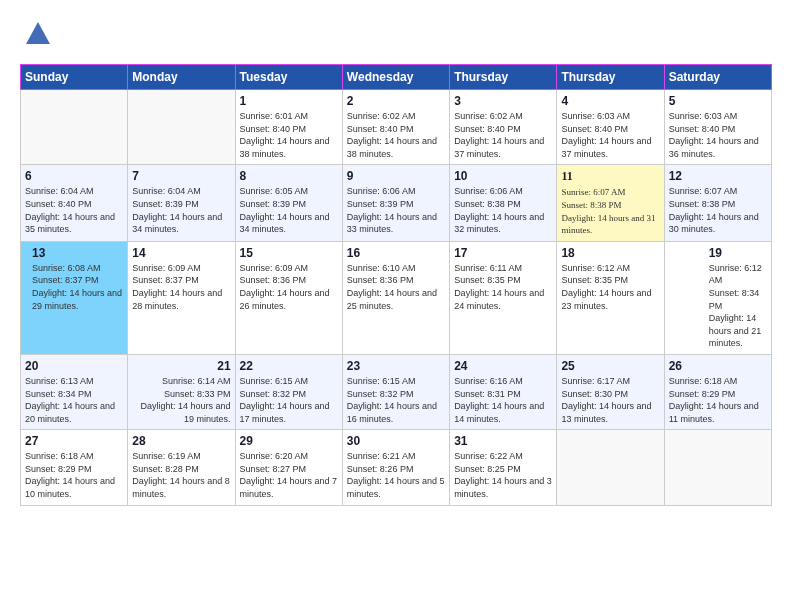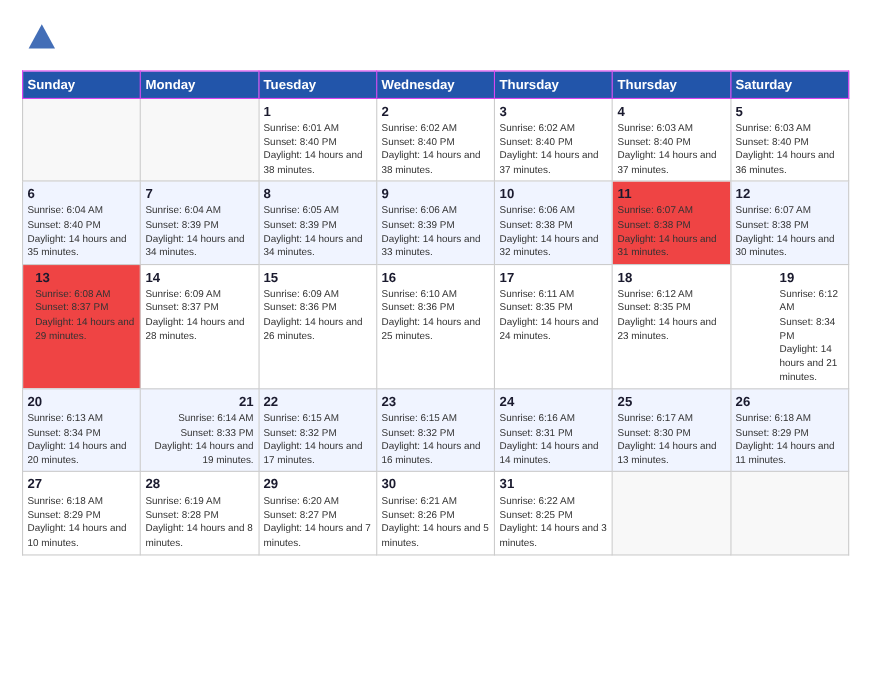--- a/index.html
+++ b/index.html
@@ -166,31 +166,31 @@
           <div class="day-info">Sunrise: 6:05 AM<br>Sunset: 8:39 PM<br>Daylight: 14 hours and 34 minutes.</div>
         </td>
         <td style="background: rgb(240, 244, 255);">
           <div class="day-num">9</div>
           <div class="day-info">Sunrise: 6:06 AM<br>Sunset: 8:39 PM<br>Daylight: 14 hours and 33 minutes.</div>
         </td>
         <td style="background: rgb(240, 244, 255);">
           <div class="day-num">10</div>
           <div class="day-info">Sunrise: 6:06 AM<br>Sunset: 8:38 PM<br>Daylight: 14 hours and 32 minutes.</div>
         </td>
-        <td style="background: #ef4444;">
+        <td style="background: #fef9c3; font-family: Liberation Serif, serif;">
           <div class="day-num">11</div>
           <div class="day-info">Sunrise: 6:07 AM<br>Sunset: 8:38 PM<br>Daylight: 14 hours and 31 minutes.</div>
         </td>
         <td style="background: rgb(240, 244, 255);">
           <div class="day-num">12</div>
           <div class="day-info">Sunrise: 6:07 AM<br>Sunset: 8:38 PM<br>Daylight: 14 hours and 30 minutes.</div>
         </td>
       </tr>
       <tr>
-        <td style="background: #ef4444; padding-left: 11px;">
+        <td style="background: #7dd3fc; padding-left: 11px;">
           <div class="day-num">13</div>
           <div class="day-info">Sunrise: 6:08 AM<br>Sunset: 8:37 PM<br>Daylight: 14 hours and 29 minutes.</div>
         </td>
         <td style="background: rgb(255, 255, 255);">
           <div class="day-num">14</div>
           <div class="day-info">Sunrise: 6:09 AM<br>Sunset: 8:37 PM<br>Daylight: 14 hours and 28 minutes.</div>
         </td>
         <td style="background: rgb(255, 255, 255);">
           <div class="day-num">15</div>
           <div class="day-info">Sunrise: 6:09 AM<br>Sunset: 8:36 PM<br>Daylight: 14 hours and 26 minutes.</div>

